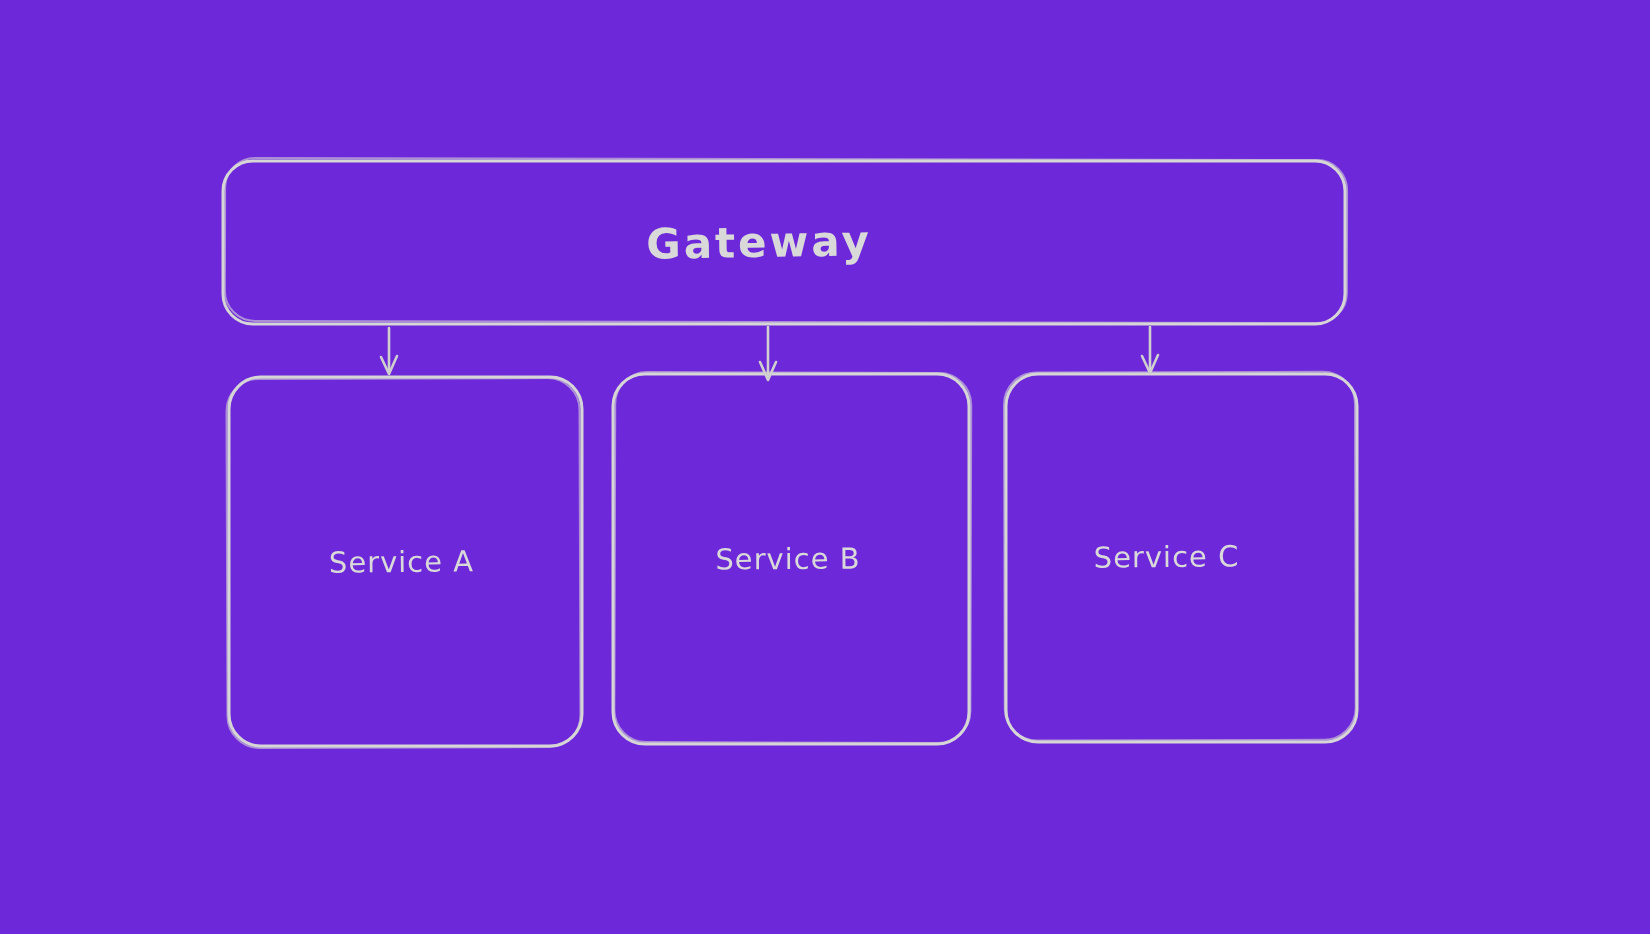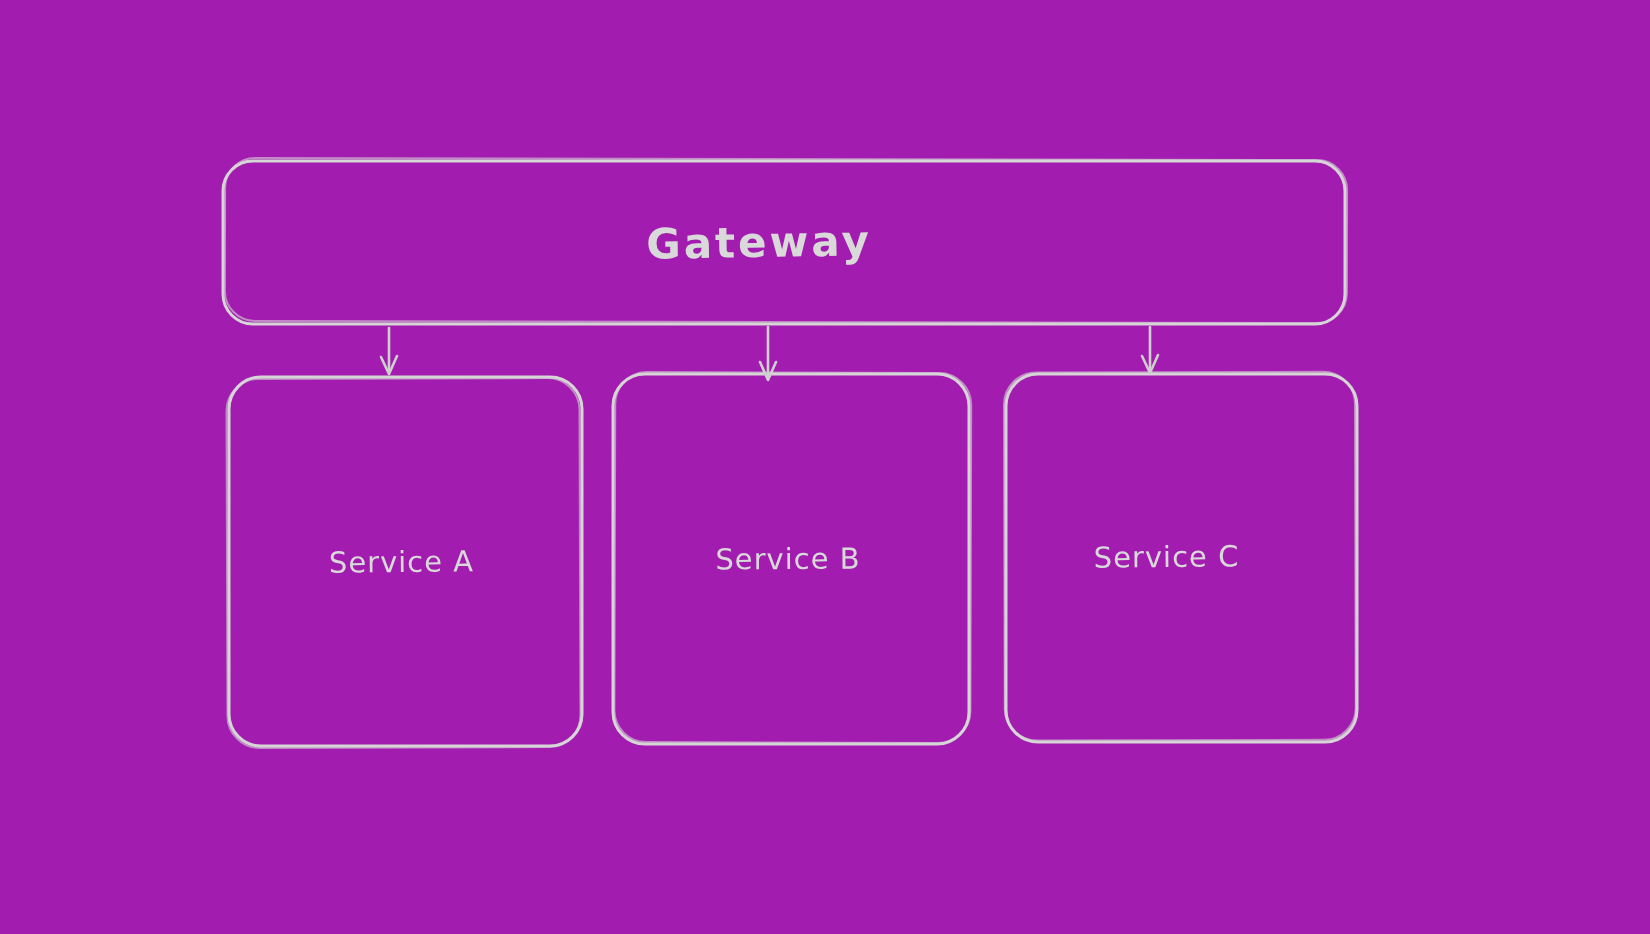--- a/index.html
+++ b/index.html
@@ -7,21 +7,21 @@
     padding: 0;
     width: 1650px;
     height: 934px;
     background: #131313;
     overflow: hidden;
   }
   .canvas {
     position: relative;
     width: 1650px;
     height: 934px;
-    background: #a21caf;
+    background: #6d28d9;
     font-family: "DejaVu Sans", sans-serif;
   }
   svg { position: absolute; left: 0; top: 0; }
   .shape {
     fill: none;
     stroke: #d6d6d6;
     stroke-width: 3;
     stroke-linecap: round;
     stroke-linejoin: round;
   }

